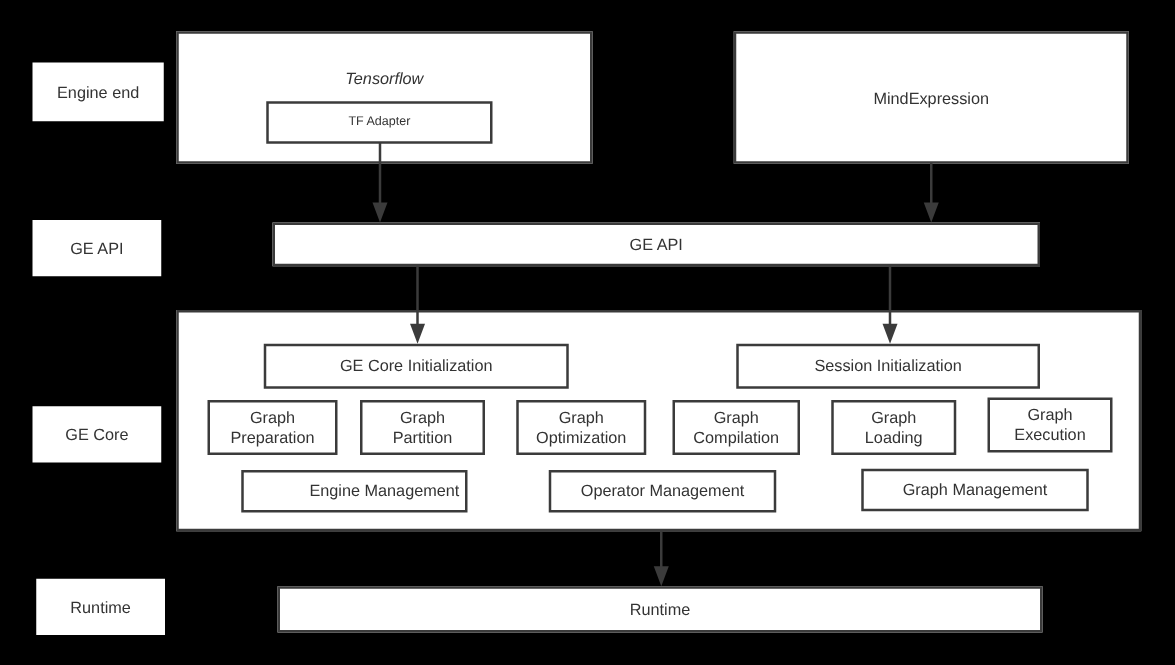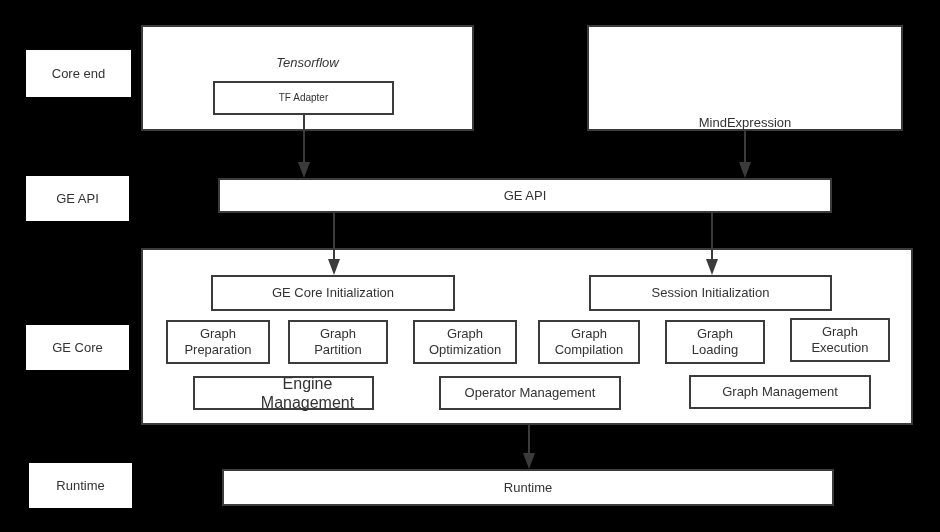--- a/index.html
+++ b/index.html
@@ -53,34 +53,34 @@
     position: absolute;
     pointer-events: none;
   }
   .arrow svg { display: block; }
 </style>
 </head>
 <body>
 
 <div id="canvas">
 
-  <div class="box plain label-box" style="left:26px; top:50px; width:105px; height:47px;">Core end</div>
+  <div class="box plain label-box" style="left:26px; top:50px; width:105px; height:47px;">Engine end</div>
 
   <div class="box plain label-box" style="left:26px; top:176px; width:103px; height:45px;">GE API</div>
 
   <div class="box plain label-box" style="left:26px; top:325px; width:103px; height:45px;">GE Core</div>
 
   <div class="box plain label-box" style="left:29px; top:463px; width:103px; height:45px;">Runtime</div>
 
   <div class="panel" style="left:141px; top:25px; width:333px; height:106px;"></div>
   <div class="group-title" style="left:141px; top:55px; width:333px;font-style:italic;">Tensorflow</div>
   <div class="box bordered" style="left:213px; top:81px; width:181px; height:34px; font-size:10px;">TF Adapter</div>
 
   <div class="panel" style="left:587px; top:25px; width:316px; height:106px;"></div>
-  <div class="group-title" style="left:587px; top:71px; width:316px;margin-top:44px;">MindExpression</div>
+  <div class="group-title" style="left:587px; top:71px; width:316px;">MindExpression</div>
 
   <div class="box bordered" style="left:218px; top:178px; width:614px; height:35px; font-size:13px;">GE API</div>
 
   <div class="panel" style="left:141px; top:248px; width:772px; height:177px;"></div>
 
   <div class="box bordered" style="left:589px; top:275px; width:243px; height:36px; font-size:13px;">Session Initialization</div>
 
   <div class="box bordered" style="left:211px; top:275px; width:244px; height:36px; font-size:13px;">GE Core Initialization</div>
 
   <div class="box bordered" style="left:166px; top:320px; width:104px; height:44px; font-size:13px;">Graph
@@ -94,21 +94,21 @@
 
   <div class="box bordered" style="left:538px; top:320px; width:102px; height:44px; font-size:13px;">Graph
 Compilation</div>
 
   <div class="box bordered" style="left:665px; top:320px; width:100px; height:44px; font-size:13px;">Graph
 Loading</div>
 
   <div class="box bordered" style="left:790px; top:318px; width:100px; height:44px; font-size:13px;">Graph
 Execution</div>
 
-  <div class="box bordered" style="left:193px; top:376px; width:181px; height:34px; font-size:16px;padding-left:48px;">Engine Management</div>
+  <div class="box bordered" style="left:193px; top:376px; width:181px; height:34px; font-size:13px;padding-left:48px;">Engine Management</div>
 
   <div class="box bordered" style="left:689px; top:375px; width:182px; height:34px; font-size:13px;">Graph Management</div>
 
   <div class="box bordered" style="left:439px; top:376px; width:182px; height:34px; font-size:13px;">Operator Management</div>
 
   <div class="box bordered" style="left:222px; top:469px; width:612px; height:37px; font-size:13px;">Runtime</div>
 
   <div class="arrow" style="left:295px; top:114px; width:18px; height:66px;">
     <svg width="18" height="66" viewBox="0 0 18 66">
       <line x1="9" y1="0" x2="9" y2="54" stroke="#3b3b3b" stroke-width="2"></line>

